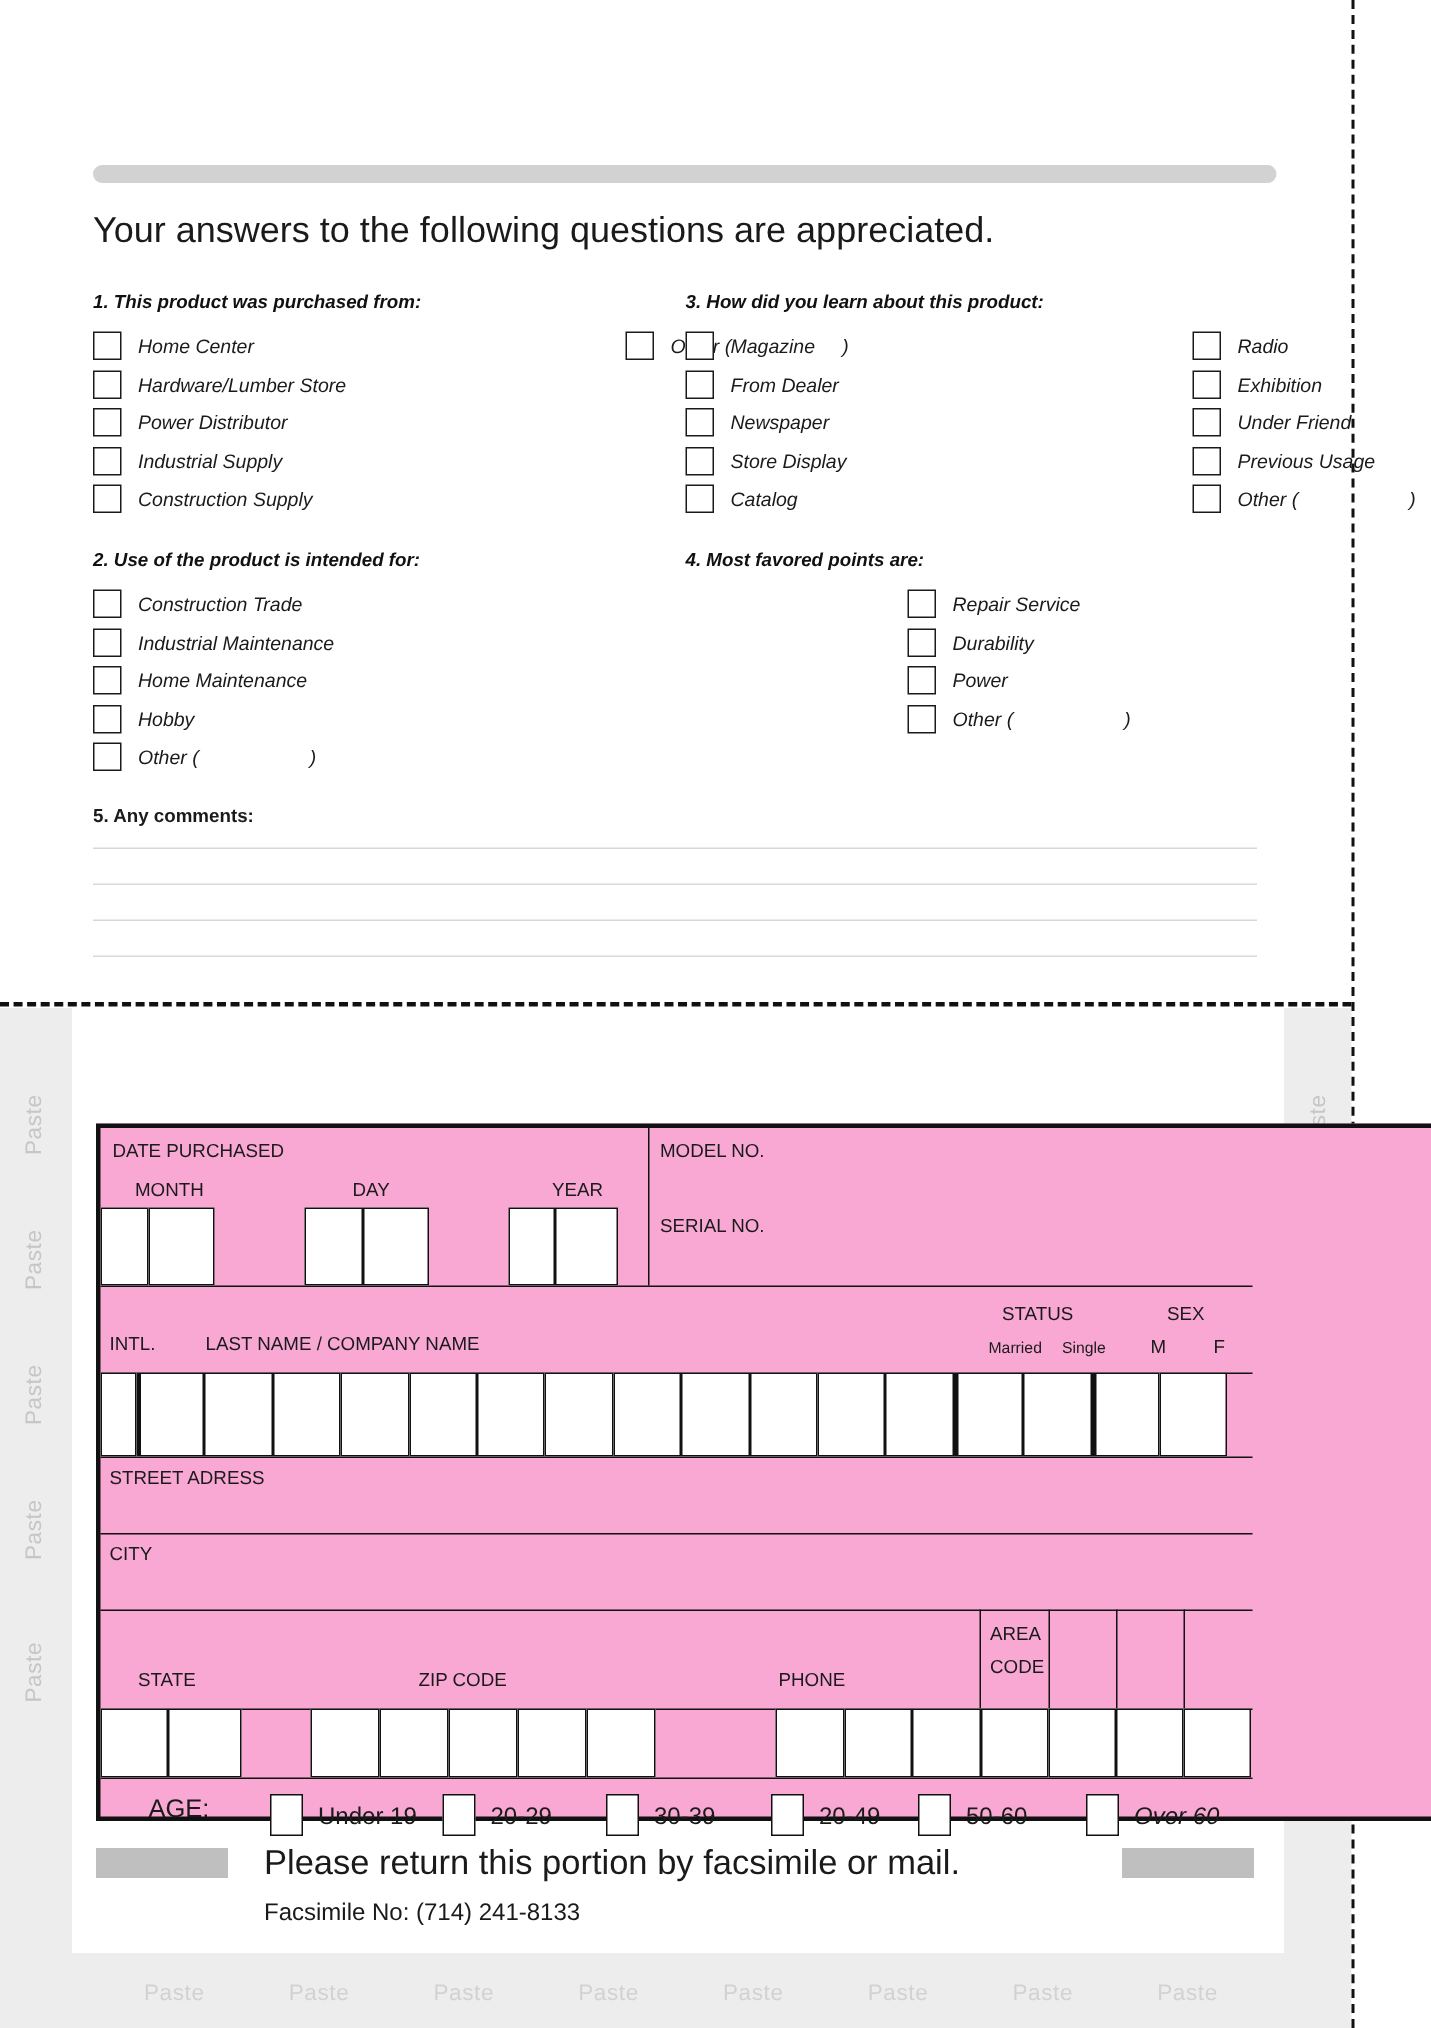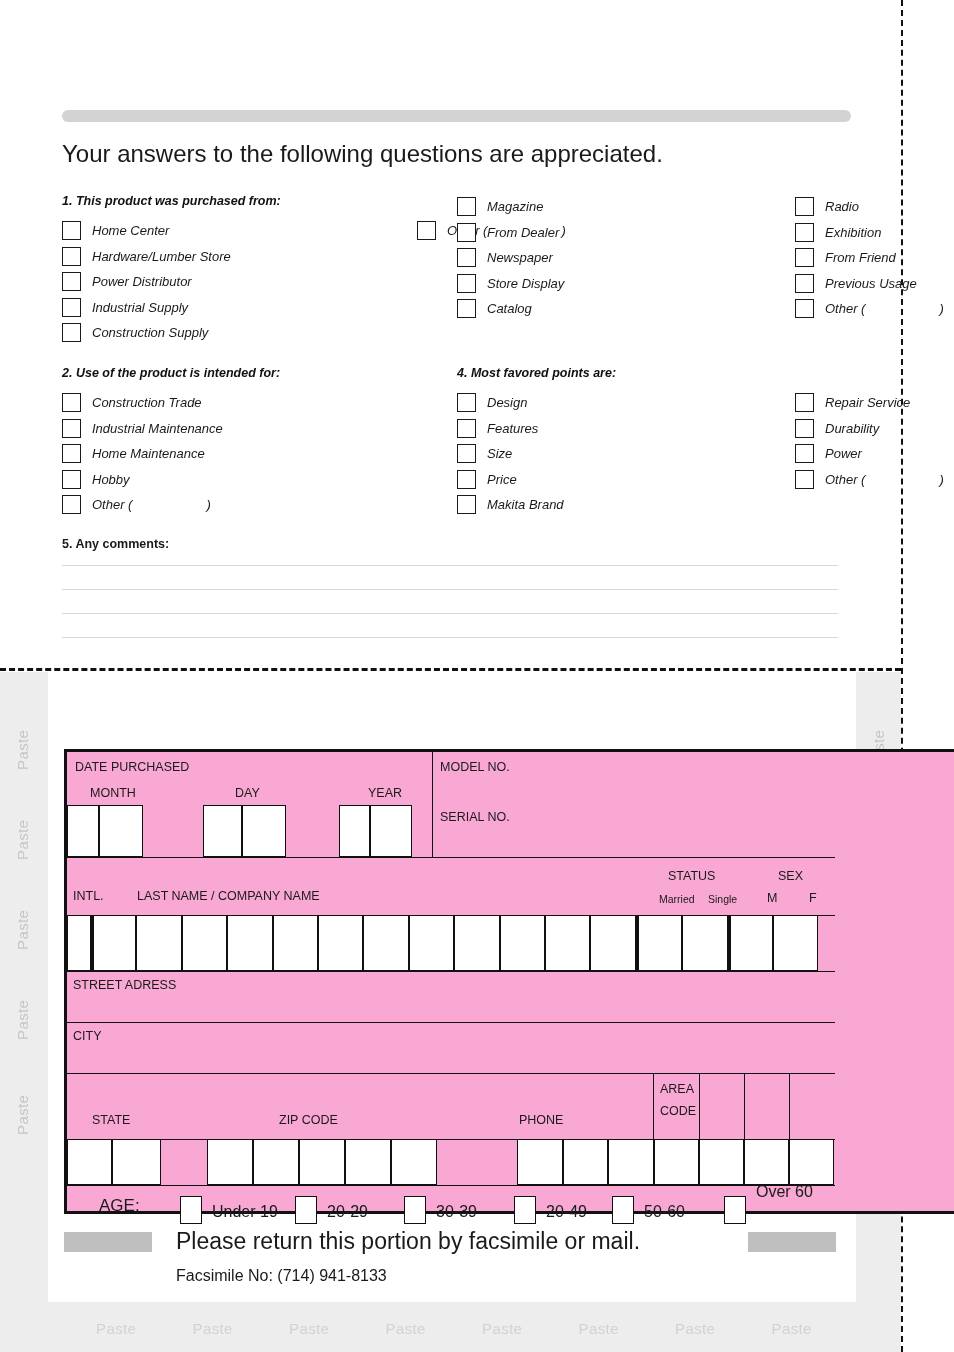--- a/index.html
+++ b/index.html
@@ -166,20 +166,21 @@
         <div class="opt-col" style="margin-left: 155px;">
           <div class="opt">
             <div class="cbx"></div>
             <span class="olabel">Other (</span>
             <span class="olabel paren-close" style="margin-left: 74px;">)</span>
           </div>
         </div>
       </div>
     </div>
   <div class="qblock" id="q3" style="left:457px;top:194px;">
+      <div class="qhead">3. How did you learn about this product:</div>
       <div class="opt-cols">
         <div class="opt-col" style="width: 190px;">
           <div class="opt">
             <div class="cbx"></div>
             <span class="olabel">Magazine</span>
           </div>
           <div class="opt">
             <div class="cbx"></div>
             <span class="olabel">From Dealer</span>
           </div>
@@ -200,21 +201,21 @@
           <div class="opt">
             <div class="cbx"></div>
             <span class="olabel">Radio</span>
           </div>
           <div class="opt">
             <div class="cbx"></div>
             <span class="olabel">Exhibition</span>
           </div>
           <div class="opt">
             <div class="cbx"></div>
-            <span class="olabel">From Friend</span>
+            <span class="olabel">Under Friend</span>
           </div>
           <div class="opt">
             <div class="cbx"></div>
             <span class="olabel">Previous Usage</span>
           </div>
           <div class="opt">
             <div class="cbx"></div>
             <span class="olabel">Other (</span>
             <span class="olabel paren-close" style="margin-left: 74px;">)</span>
           </div>
@@ -245,42 +246,20 @@
             <div class="cbx"></div>
             <span class="olabel">Other (</span>
             <span class="olabel paren-close" style="margin-left: 74px;">)</span>
           </div>
         </div>
       </div>
     </div>
   <div class="qblock" id="q4" style="left:457px;top:366px;">
       <div class="qhead">4. Most favored points are:</div>
       <div class="opt-cols">
-        <div class="opt-col" style="width: 190px;">
-          <div class="opt">
-            <div class="cbx"></div>
-            <span class="olabel">Design</span>
-          </div>
-          <div class="opt">
-            <div class="cbx"></div>
-            <span class="olabel">Features</span>
-          </div>
-          <div class="opt">
-            <div class="cbx"></div>
-            <span class="olabel">Size</span>
-          </div>
-          <div class="opt">
-            <div class="cbx"></div>
-            <span class="olabel">Price</span>
-          </div>
-          <div class="opt">
-            <div class="cbx"></div>
-            <span class="olabel">Makita Brand</span>
-          </div>
-        </div>
         <div class="opt-col" style="margin-left: 148px;">
           <div class="opt">
             <div class="cbx"></div>
             <span class="olabel">Repair Service</span>
           </div>
           <div class="opt">
             <div class="cbx"></div>
             <span class="olabel">Durability</span>
           </div>
           <div class="opt">
@@ -392,21 +371,21 @@
         <div class="agelbl" style="left: 145px; top: 451px;">Under 19</div>
         <div class="agebox" style="left: 228px; top: 444px;"></div>
         <div class="agelbl" style="left: 260px; top: 451px;">20-29</div>
         <div class="agebox" style="left: 337px; top: 444px;"></div>
         <div class="agelbl" style="left: 369px; top: 451px;">30-39</div>
         <div class="agebox" style="left: 447px; top: 444px;"></div>
         <div class="agelbl" style="left: 479px; top: 451px;">20-49</div>
         <div class="agebox" style="left: 545px; top: 444px;"></div>
         <div class="agelbl" style="left: 577px; top: 451px;">50-60</div>
         <div class="agebox" style="left: 657px; top: 444px;"></div>
-        <div class="agelbl" style="left: 689px; top: 431px;">Over 60</div>
+        <div class="agelbl" style="left: 689px; top: 451px; font-style: italic;">Over 60</div>
       </div>
   </div>
 
   <div class="greybar" style="left:64px;top:1232px;width:88px;"></div>
   <div class="greybar" style="left:748px;top:1232px;width:88px;"></div>
   <div class="return-line">Please return this portion by facsimile or mail.</div>
-  <div class="fax-line">Facsimile No: (714) 941-8133</div>
+  <div class="fax-line">Facsimile No: (714) 241-8133</div>
 </div>
 
 </body></html>

